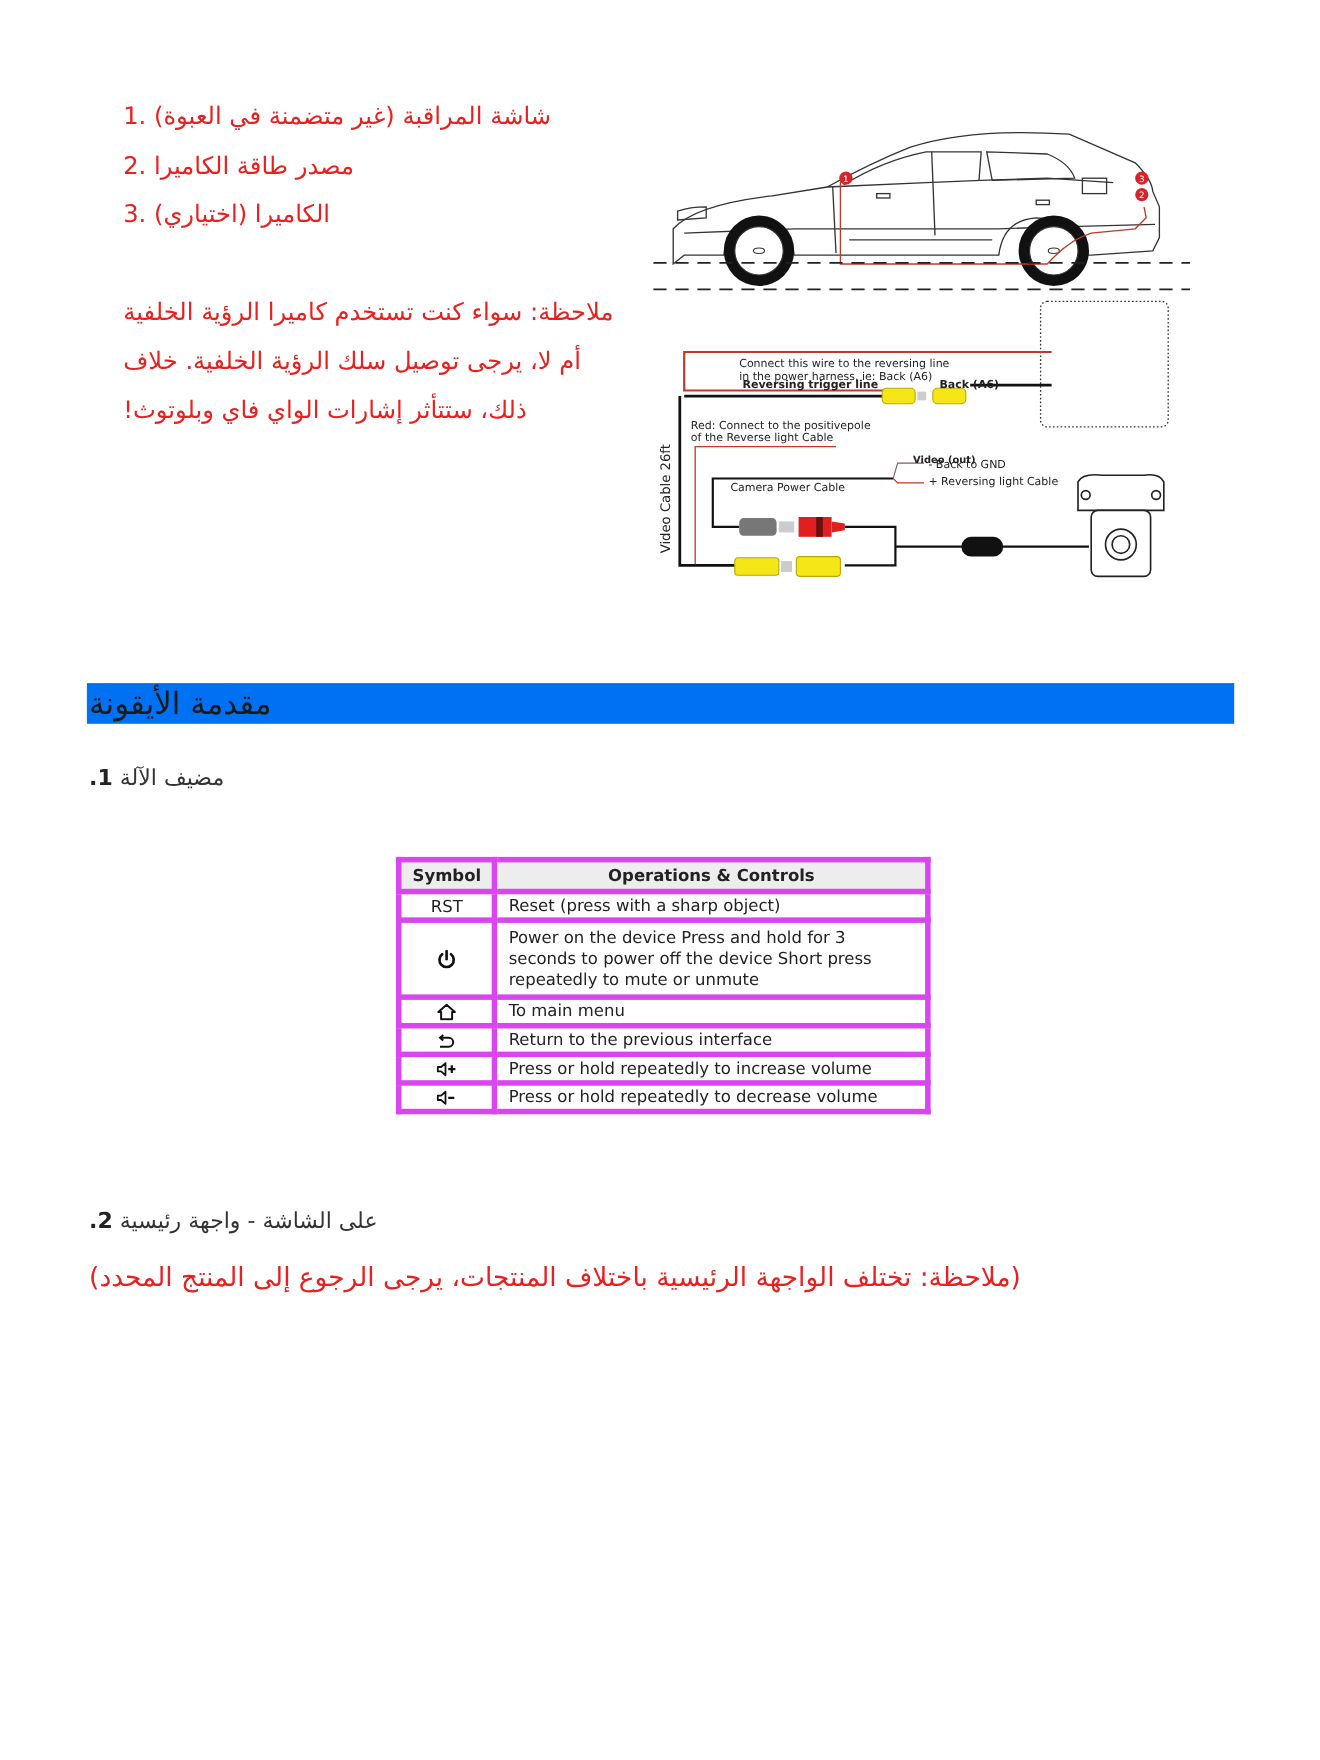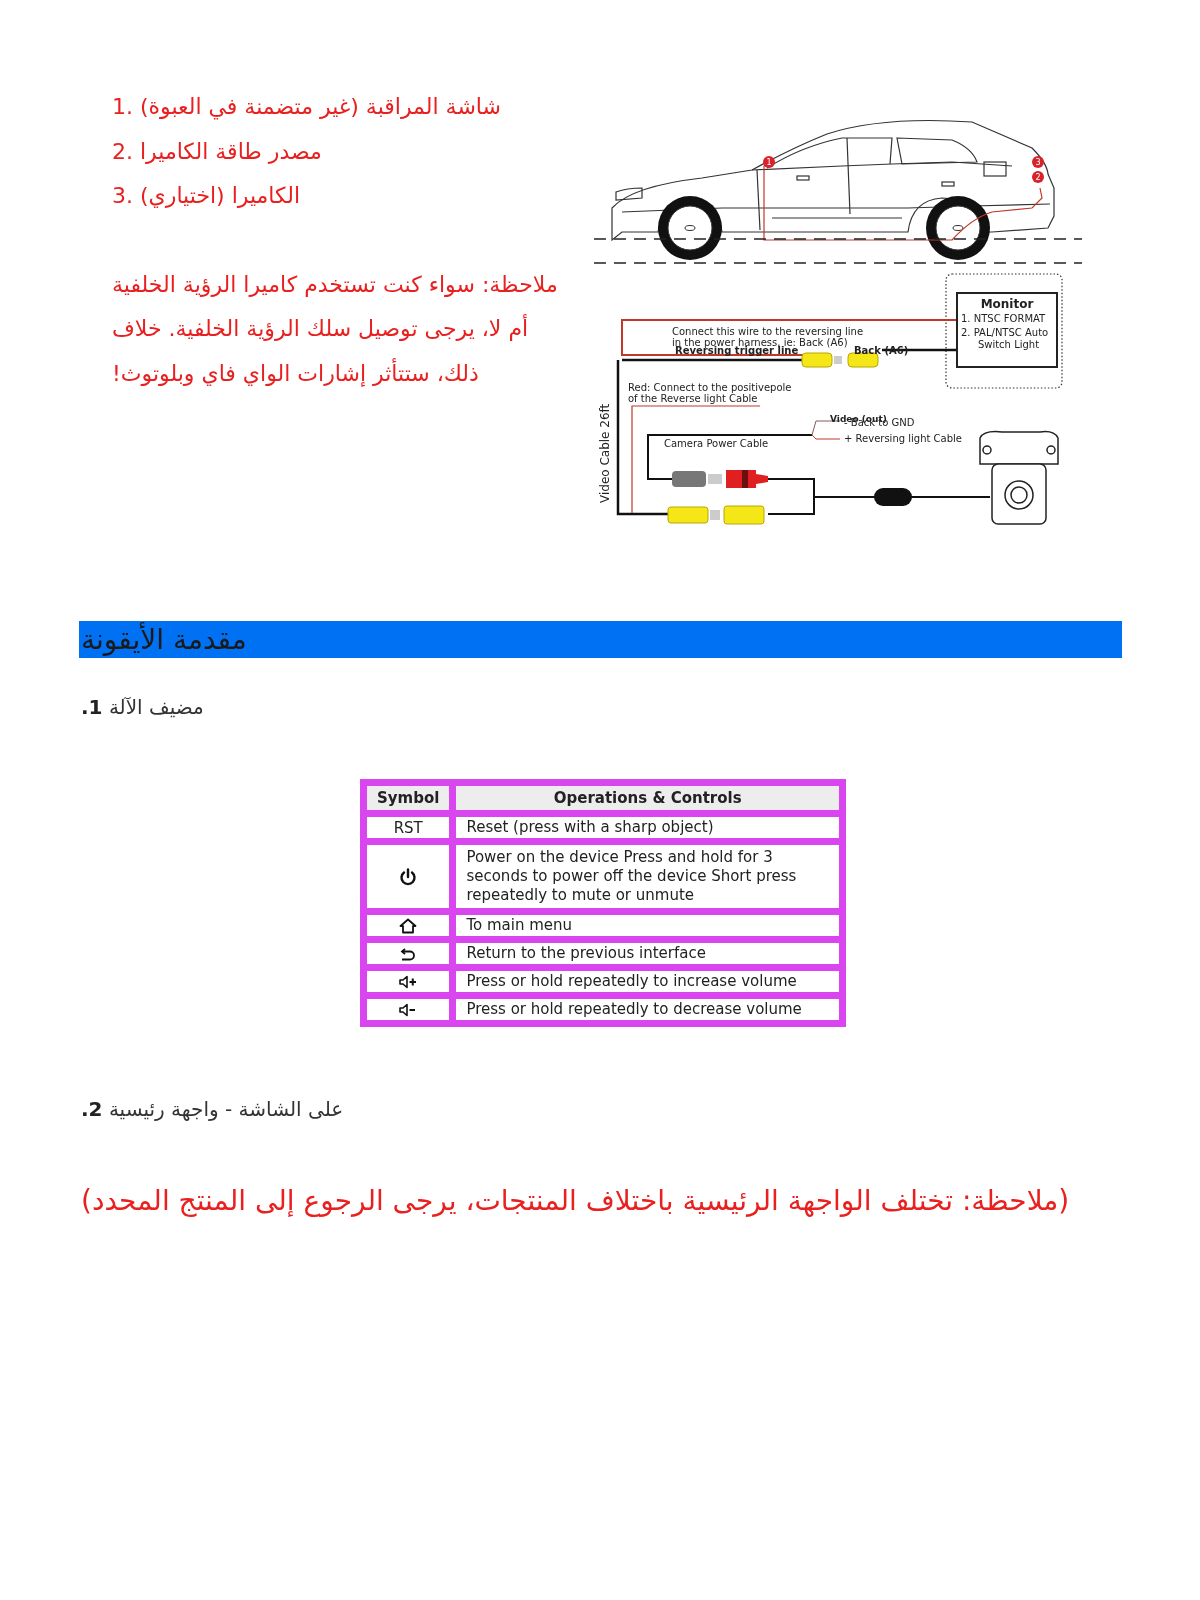--- a/index.html
+++ b/index.html
@@ -29,28 +29,28 @@
     #section-header span { position: absolute; left: 2px; top: 0; font-size: 28px; color: #1a1a1a;
                            line-height: 37px; direction: rtl; unicode-bidi: plaintext; }
 
     .sub-heading { position: absolute; left: 81px; font-size: 20px; color: #333; white-space: nowrap;
                    direction: rtl; unicode-bidi: plaintext; }
     .sub-heading b { font-weight: bold; color: #222; }
 
     
     #controls-table { position: absolute; left: 360px; top: 779px; width: 486px; border-collapse: collapse;
                       font-family: "DejaVu Sans", sans-serif; font-size: 15px; color: #222; }
-    #controls-table th, #controls-table td { border: 7px solid #d946ef; padding: 0 10px; }
+    #controls-table th, #controls-table td { border: 5px solid #d946ef; padding: 0 10px; }
     #controls-table th { background: #ededed; font-weight: bold; height: 24px; font-size: 15px; }
     #controls-table td.sym { text-align: center; width: 62px; padding: 0; }
     #controls-table td.desc { text-align: left; line-height: 19px; padding-top: 1px; padding-bottom: 1px; }
     .sym svg { display: inline-block; vertical-align: middle; }
 
-    .red-note { position: absolute; left: 81px; top: 1147px; color: #e8201f; font-size: 28px; white-space: nowrap;
-                direction: rtl; unicode-bidi: plaintext; margin-top: 37px; }
+    .red-note { position: absolute; left: 81px; top: 1147px; color: #e8201f; font-size: 24px; white-space: nowrap;
+                direction: rtl; unicode-bidi: plaintext; }
   </style>
 </head>
 <body>
 
 <div class="red-line" style="top:94px;">شاشة المراقبة (غير متضمنة في العبوة) .1</div>
 <div class="red-line" style="top:139px;">مصدر طاقة الكاميرا .2</div>
 <div class="red-line" style="top:183px;">الكاميرا (اختياري) .3</div>
 
 <div class="red-line" style="top:272px;">ملاحظة: سواء كنت تستخدم كاميرا الرؤية الخلفية</div>
 <div class="red-line" style="top:316px;">أم لا، يرجى توصيل سلك الرؤية الخلفية. خلاف</div>
@@ -156,26 +156,20 @@
   <div class="dlabel" style="left:80px;top:218px;">Connect this wire to the reversing line</div>
   <div class="dlabel" style="left:80px;top:229px;">in the power harness, ie: Back (A6)</div>
   <div class="dlabel bold" style="left:238px;top:266px;font-size:9px;">Video (out)</div>
   <div class="dlabel" style="left:36px;top:274px;">Red: Connect to the positivepole</div>
   <div class="dlabel" style="left:36px;top:285px;">of the Reverse light Cable</div>
   <div class="dlabel" style="left:72px;top:330px;">Camera Power Cable</div>
   <div class="dlabel" style="left:252px;top:309px;">-  Back to GND</div>
   <div class="dlabel" style="left:252px;top:325px;">+ Reversing light Cable</div>
   <div class="vtext">Video Cable 26ft</div>
 
-  <div class="monitor-box">
-    <div class="mt">Monitor</div>
-    <div class="ml">1. NTSC FORMAT</div>
-    <div class="ml">2. PAL/NTSC Auto</div>
-    <div class="ml" style="text-align:center;margin-top:0;">Switch Light</div>
-  </div>
 </div>
 
 <div id="section-header">
   <span>مقدمة الأيقونة</span>
 </div>
 
 <div class="sub-heading" style="top:695px;">
   <span>مضيف الآلة</span>
   <b>1.</b>
 </div>

